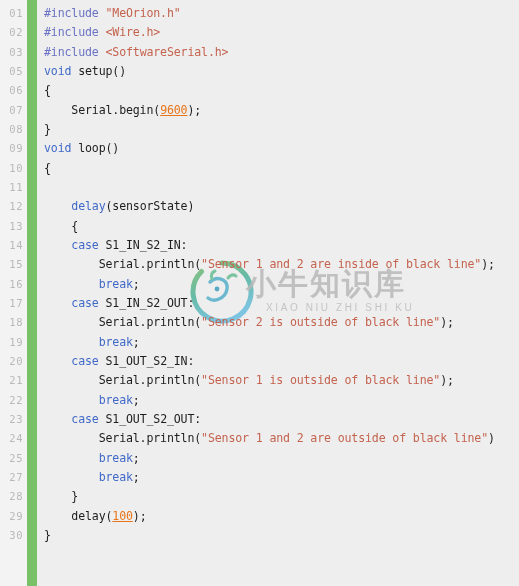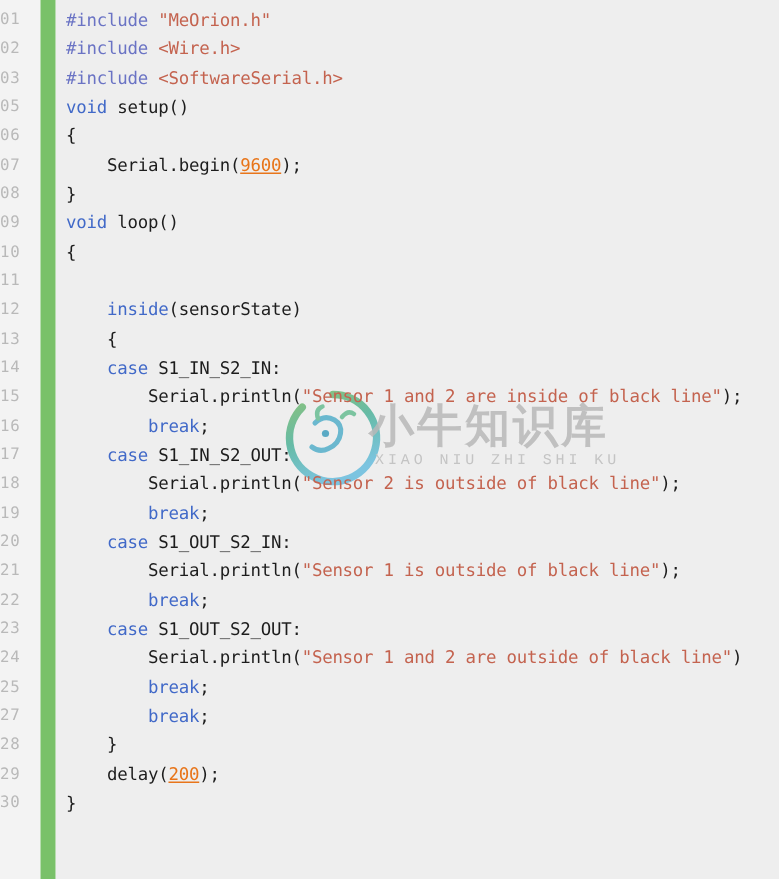--- a/index.html
+++ b/index.html
@@ -62,20 +62,21 @@
     height: 19.33px;
     line-height: 19.33px;
     white-space: pre;
     font-size: 11.5px;
   }
   .lno {
     position: absolute;
     left: 0;
     top: 0;
     width: 23px;
+    text-align: right;
     color: #b9b9b9;
     font-size: 10.5px;
     font-family: "DejaVu Sans Mono", monospace;
     letter-spacing: 0.5px;
   }
   .ltext {
     position: absolute;
     left: 44px;
     top: 0;
     color: #1d1d1d;
@@ -114,23 +115,23 @@
     font-family: "DejaVu Sans", sans-serif;
     font-size: 30px;
     font-weight: bold;
     color: #b9b9b9;
     opacity: 0.85;
     letter-spacing: 2px;
     white-space: nowrap;
   }
   .wm-en {
     position: absolute;
-    left: 62px;
+    left: 78px;
     top: 46px;
-    font-family: Liberation Mono, monospace;
+    font-family: Liberation Sans, sans-serif;
     font-size: 10px;
     color: #c4c4c4;
     letter-spacing: 2.6px;
     white-space: nowrap;
   }
 </style>
 </head>
 <body>
 
 <div id="code-view">
@@ -162,33 +163,33 @@
       <div class="line"><span class="lno">01</span><span class="ltext"><span class="pre">#include </span><span class="str">"MeOrion.h"</span></span></div>
       <div class="line"><span class="lno">02</span><span class="ltext"><span class="pre">#include </span><span class="str">&lt;Wire.h&gt;</span></span></div>
       <div class="line"><span class="lno">03</span><span class="ltext"><span class="pre">#include </span><span class="str">&lt;SoftwareSerial.h&gt;</span></span></div>
       <div class="line"><span class="lno">05</span><span class="ltext"><span class="kw">void</span><span class="pln"> setup()</span></span></div>
       <div class="line"><span class="lno">06</span><span class="ltext"><span class="pln">{</span></span></div>
       <div class="line"><span class="lno">07</span><span class="ltext"><span class="pln">    Serial.begin(</span><span class="num">9600</span><span class="pln">);</span></span></div>
       <div class="line"><span class="lno">08</span><span class="ltext"><span class="pln">}</span></span></div>
       <div class="line"><span class="lno">09</span><span class="ltext"><span class="kw">void</span><span class="pln"> loop()</span></span></div>
       <div class="line"><span class="lno">10</span><span class="ltext"><span class="pln">{</span></span></div>
       <div class="line"><span class="lno">11</span></div>
-      <div class="line"><span class="lno">12</span><span class="ltext"><span class="pln">    </span><span class="kw">inside</span><span class="pln">(sensorState)</span></span></div>
+      <div class="line"><span class="lno">12</span><span class="ltext"><span class="pln">    </span><span class="kw">delay</span><span class="pln">(sensorState)</span></span></div>
       <div class="line"><span class="lno">13</span><span class="ltext"><span class="pln">    {</span></span></div>
       <div class="line"><span class="lno">14</span><span class="ltext"><span class="pln">    </span><span class="kw">case</span><span class="pln"> S1_IN_S2_IN:</span></span></div>
       <div class="line"><span class="lno">15</span><span class="ltext"><span class="pln">        Serial.println(</span><span class="str">"Sensor 1 and 2 are inside of black line"</span><span class="pln">);</span></span></div>
       <div class="line"><span class="lno">16</span><span class="ltext"><span class="pln">        </span><span class="kw">break</span><span class="pln">;</span></span></div>
       <div class="line"><span class="lno">17</span><span class="ltext"><span class="pln">    </span><span class="kw">case</span><span class="pln"> S1_IN_S2_OUT:</span></span></div>
       <div class="line"><span class="lno">18</span><span class="ltext"><span class="pln">        Serial.println(</span><span class="str">"Sensor 2 is outside of black line"</span><span class="pln">);</span></span></div>
       <div class="line"><span class="lno">19</span><span class="ltext"><span class="pln">        </span><span class="kw">break</span><span class="pln">;</span></span></div>
       <div class="line"><span class="lno">20</span><span class="ltext"><span class="pln">    </span><span class="kw">case</span><span class="pln"> S1_OUT_S2_IN:</span></span></div>
       <div class="line"><span class="lno">21</span><span class="ltext"><span class="pln">        Serial.println(</span><span class="str">"Sensor 1 is outside of black line"</span><span class="pln">);</span></span></div>
       <div class="line"><span class="lno">22</span><span class="ltext"><span class="pln">        </span><span class="kw">break</span><span class="pln">;</span></span></div>
       <div class="line"><span class="lno">23</span><span class="ltext"><span class="pln">    </span><span class="kw">case</span><span class="pln"> S1_OUT_S2_OUT:</span></span></div>
       <div class="line"><span class="lno">24</span><span class="ltext"><span class="pln">        Serial.println(</span><span class="str">"Sensor 1 and 2 are outside of black line"</span><span class="pln">)</span></span></div>
       <div class="line"><span class="lno">25</span><span class="ltext"><span class="pln">        </span><span class="kw">break</span><span class="pln">;</span></span></div>
       <div class="line"><span class="lno">27</span><span class="ltext"><span class="pln">        </span><span class="kw">break</span><span class="pln">;</span></span></div>
       <div class="line"><span class="lno">28</span><span class="ltext"><span class="pln">    }</span></span></div>
-      <div class="line"><span class="lno">29</span><span class="ltext"><span class="pln">    delay(</span><span class="num">200</span><span class="pln">);</span></span></div>
+      <div class="line"><span class="lno">29</span><span class="ltext"><span class="pln">    delay(</span><span class="num">100</span><span class="pln">);</span></span></div>
       <div class="line"><span class="lno">30</span><span class="ltext"><span class="pln">}</span></span></div>
     </div>
 
 </div>
 
 </body></html>

